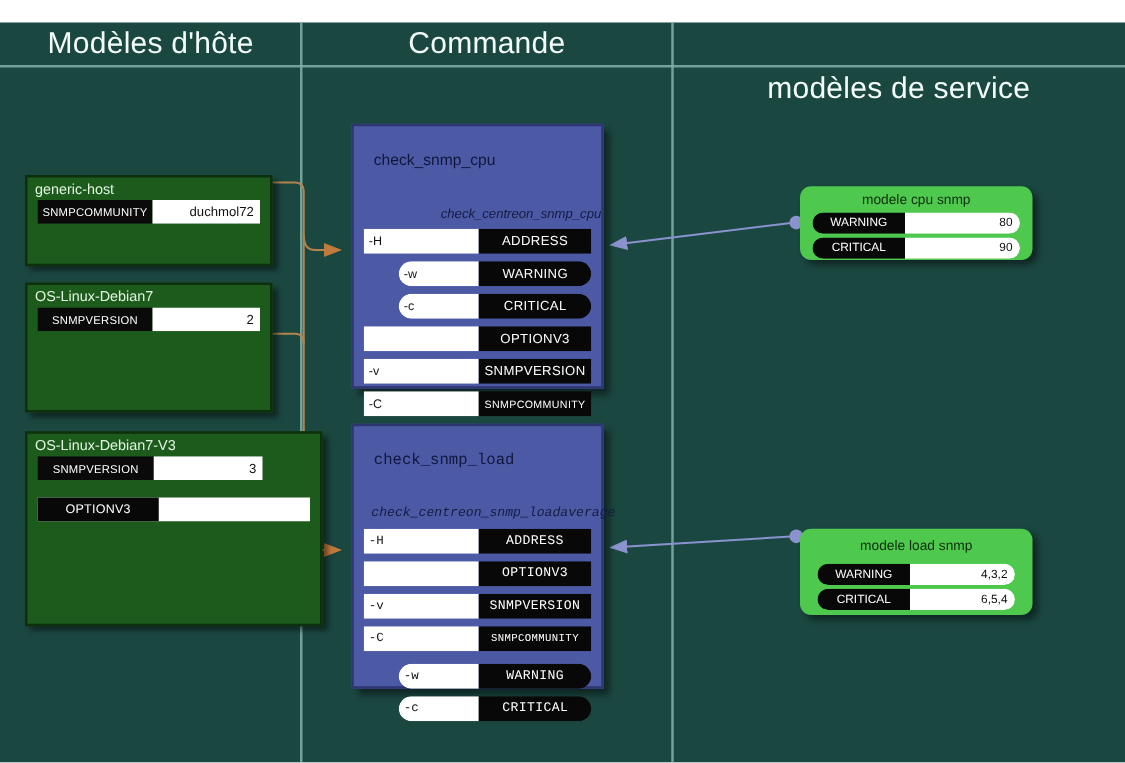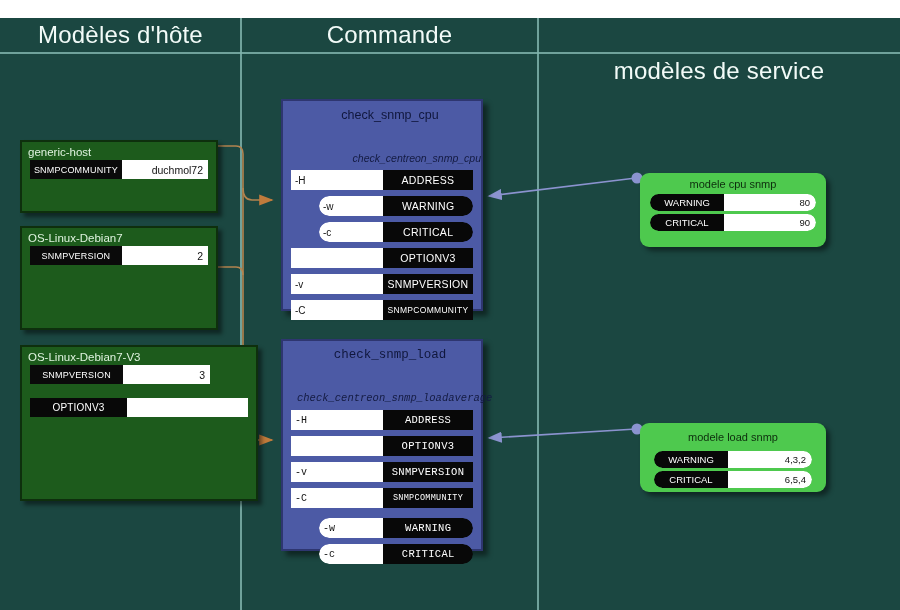--- a/index.html
+++ b/index.html
@@ -72,22 +72,22 @@
   }
   
   .node-cmd {
     background: #4c5aa5;
     border: 2px solid #2e3670;
     box-shadow: 5px 5px 5px rgba(0,0,0,.45);
   }
   .node-cmd .cmd-name {
     color: #10173d;
     font-size: 12.5px;
-    text-align: center;
-    padding: 7px 0 0 16px;
+    text-align: left;
+    padding: 20px 0 0 16px;
     white-space: nowrap;
   }
   .node-cmd .cmd-sub {
     color: #141b42;
     font-size: 10.5px;
     font-style: italic;
     text-align: right;
     padding: 2px 0 6px 14px;
     white-space: nowrap;
     margin-top: 28px;
@@ -353,21 +353,21 @@
         <div class="cval" style="width:66px;">-w</div>
         <div class="ckey" style="width:92px;">WARNING</div>
       </div>
       <div class="crow pill" style="margin-left:28px;">
         <div class="cval" style="width:66px;">-c</div>
         <div class="ckey" style="width:92px;">CRITICAL</div>
       </div>
     </div>
   </div>
 
-  <div class="node node-svc" style="left:640px; top:149px; width:186px; height:74px;margin-top:24px;">
+  <div class="node node-svc" style="left:640px; top:149px; width:186px; height:59px;">
     <div class="svc-title">modele cpu snmp</div>
     <div style="padding:0 10px;">
       <div class="srow">
         <div class="skey" style="width:74px;">WARNING</div>
         <div class="sval">80</div>
       </div>
       <div class="srow">
         <div class="skey" style="width:74px;">CRITICAL</div>
         <div class="sval">90</div>
       </div>

